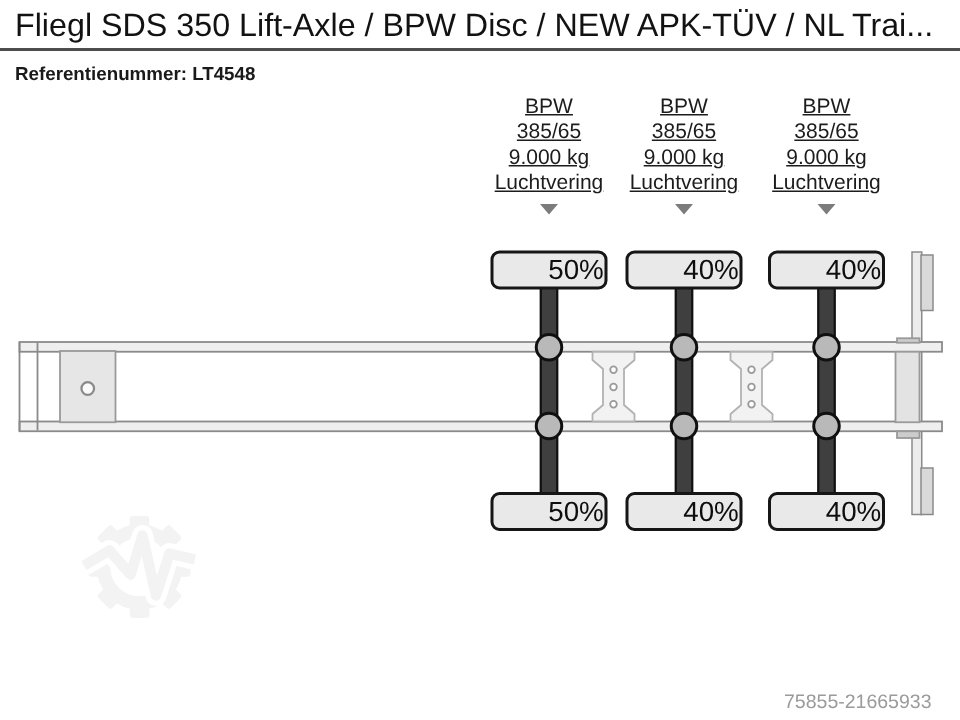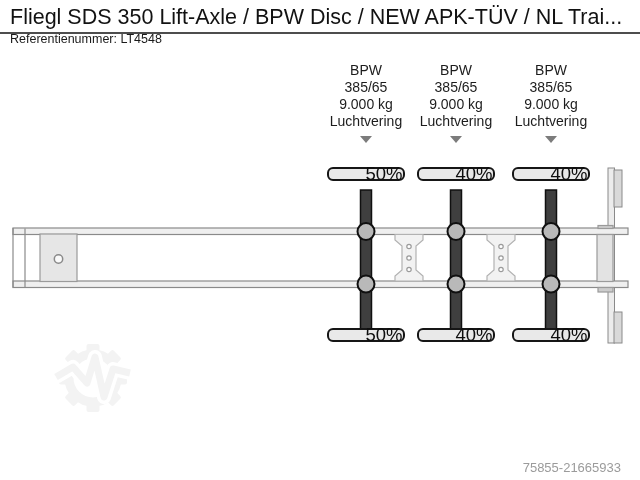--- a/index.html
+++ b/index.html
@@ -3,29 +3,29 @@
 <meta charset="utf-8">
 <style>
   html,body{margin:0;padding:0;background:#fff;}
   #stage{
     position:relative;width:640px;height:480px;background:#ffffff;overflow:hidden;
     font-family:"Liberation Sans",sans-serif;color:#141414;
   }
   .abs{position:absolute;}
   #title{left:10px;top:5px;font-size:21.5px;letter-spacing:0;white-space:nowrap;color:#121212;}
   #divider{left:0;top:32px;width:640px;height:2px;background:#4d4d4d;}
-  #refline{left:10px;top:32px;font-size:12.5px;color:#1a1a1a;}
-  .axle-label{top:62px;width:110px;text-align:center;font-size:14px;line-height:17px;color:#1c1c1c;}
+  #refline{left:10px;top:42px;font-size:12.5px;color:#1a1a1a;font-weight:bold;}
+  .axle-label{top:62px;width:110px;text-align:center;font-size:14px;line-height:17px;color:#1c1c1c;text-decoration:underline;}
   .axle-label .tri{
     display:inline-block;margin-top:5px;width:0;height:0;
     border-left:6.5px solid transparent;border-right:6.5px solid transparent;
     border-top:7px solid #7c7c7c;
   }
   .tire-box{
-    width:78px;height:14px;box-sizing:border-box;
+    width:78px;height:26px;box-sizing:border-box;
     background:#e9e9e9;border:2.5px solid #161616;border-radius:6px;
     display:flex;align-items:center;justify-content:center;
     font-size:18.5px;color:#0e0e0e;padding-left:36px;
   }
   #diagram{left:0;top:0;width:640px;height:480px;pointer-events:none;}
   #listing-id{top:460px;right:19px;width:200px;text-align:right;font-size:13px;color:#9b9b9b;}
 </style>
 </head>
 <body>
 

